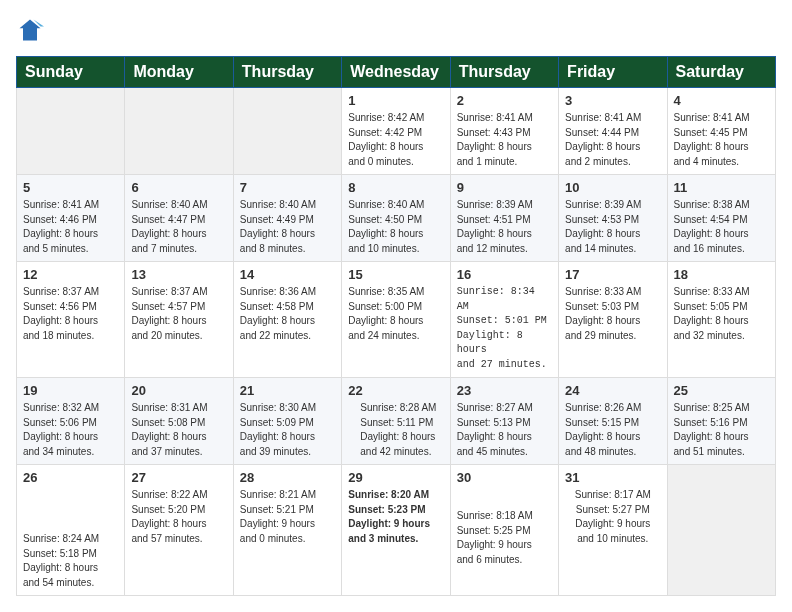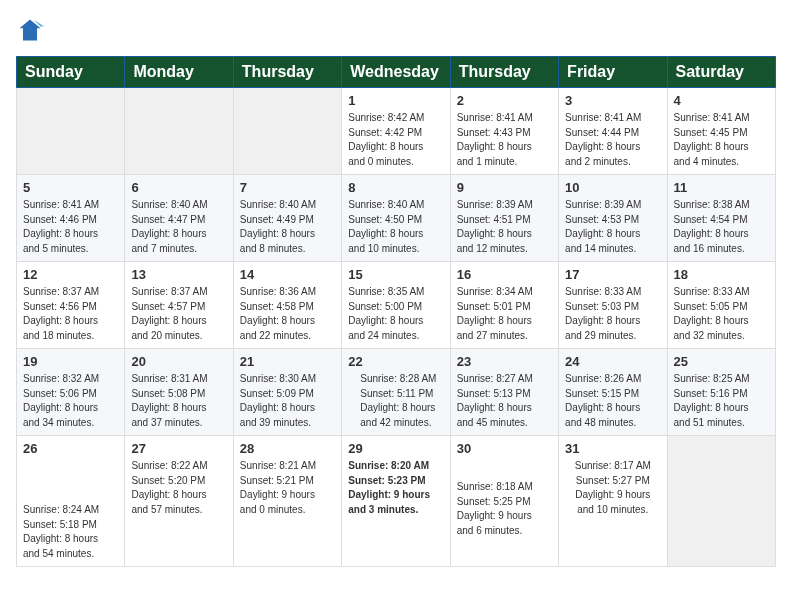--- a/index.html
+++ b/index.html
@@ -219,21 +219,21 @@
         </td>
         <td>
           <div class="day-num">15</div>
           <div class="day-info" style="white-space: pre-line;">Sunrise: 8:35 AM
 Sunset: 5:00 PM
 Daylight: 8 hours
 and 24 minutes.</div>
         </td>
         <td>
           <div class="day-num">16</div>
-          <div class="day-info" style="white-space: pre-line;">Sunrise: 8:34 AM
+          <div class="day-info" style="white-space: pre-line; font-family: Liberation Mono, monospace;">Sunrise: 8:34 AM
 Sunset: 5:01 PM
 Daylight: 8 hours
 and 27 minutes.</div>
         </td>
         <td>
           <div class="day-num">17</div>
           <div class="day-info" style="white-space: pre-line;">Sunrise: 8:33 AM
 Sunset: 5:03 PM
 Daylight: 8 hours
 and 29 minutes.</div>

